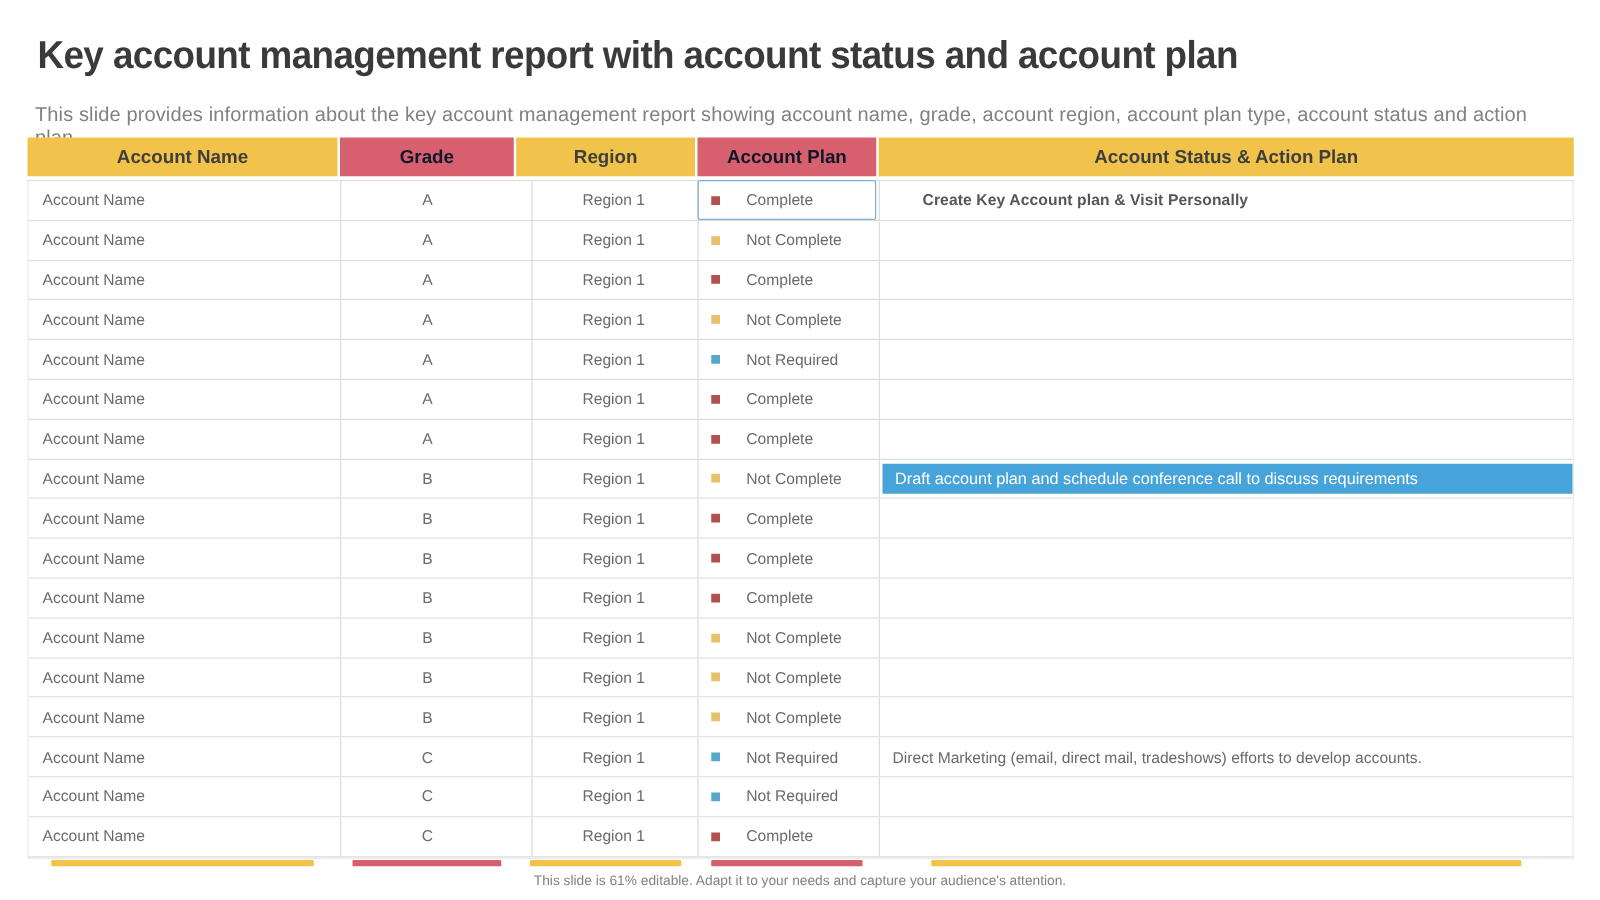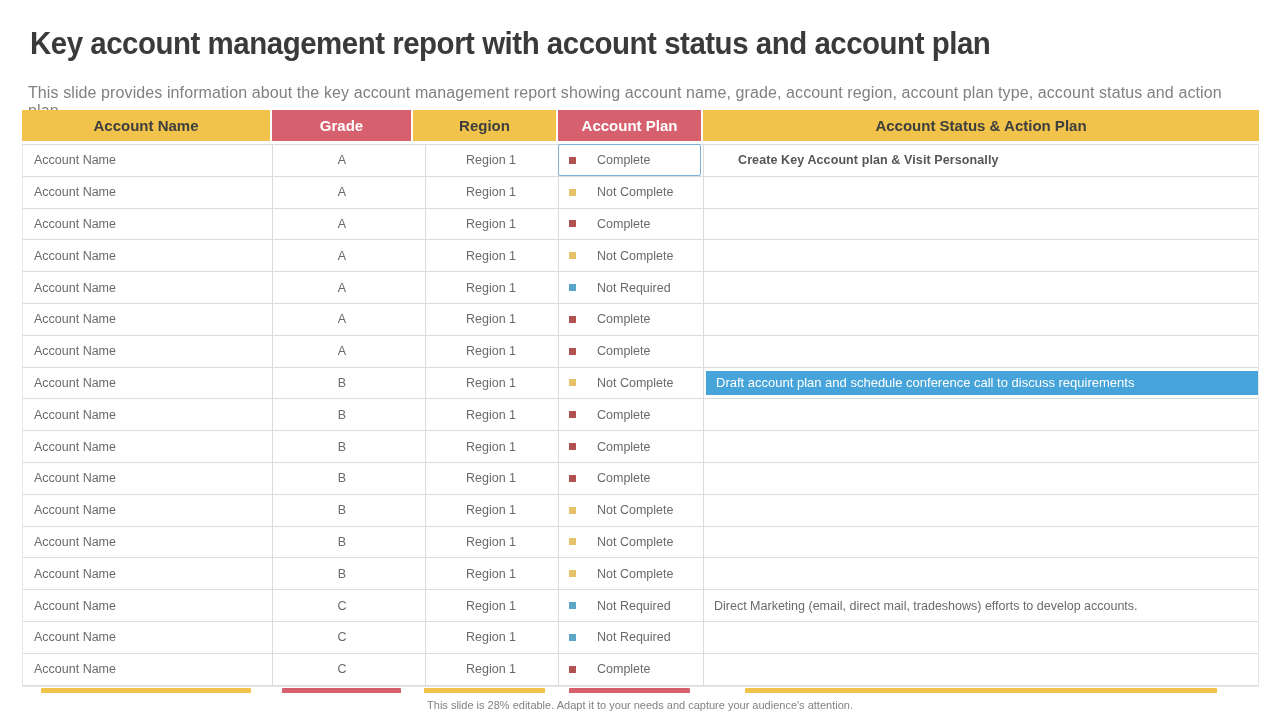--- a/index.html
+++ b/index.html
@@ -22,21 +22,21 @@
   .grid5 {
     display:grid;
     grid-template-columns:248px 139px 143px 143px 1fr;
     column-gap:2px;
   }
   .hcell {
     height:31px; display:flex; align-items:center; justify-content:center;
     font-size:15px; font-weight:bold;
   }
   .hcell.yellow { background:var(--header-yellow); color:var(--header-text-dark); }
-  .hcell.red    { background:var(--header-red);    color:#ffffff; }
+  .hcell.red    { background:var(--header-red);    color:#0f172a; }
 
   .tbody {
     margin-top:3px;
     border:1px solid #e6e6e6;
     border-top:1px solid var(--row-border);
   }
   .trow {
     display:grid;
     grid-template-columns:247px 139px 143px 143px 1fr;
     column-gap:2px;
@@ -436,14 +436,14 @@
 </div>
     <div class="clipped-header grid5">
         <div class="pbar yellow"></div>
         <div class="pbar red"></div>
         <div class="pbar yellow"></div>
         <div class="pbar red"></div>
         <div class="pbar yellow"></div>
       </div>
   </div>
 
-  <div class="footer">This slide is 28% editable. Adapt it to your needs and capture your audience's attention.</div>
+  <div class="footer">This slide is 61% editable. Adapt it to your needs and capture your audience's attention.</div>
 </div>
 
 </body></html>

